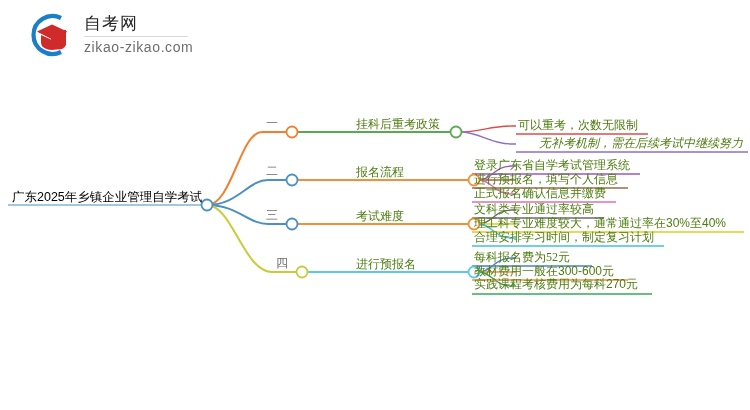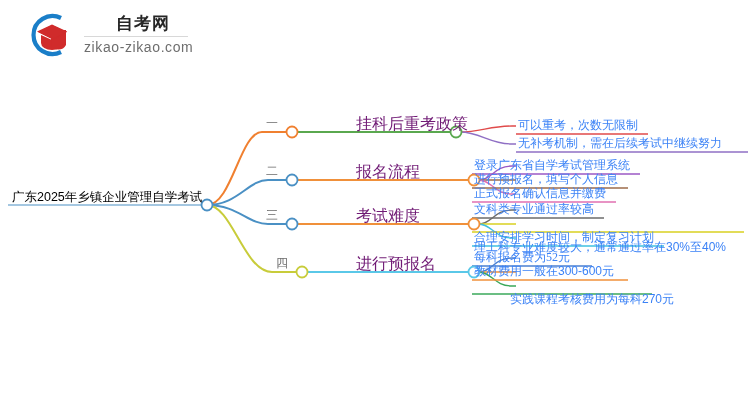--- a/index.html
+++ b/index.html
@@ -31,26 +31,25 @@
     height: 46px;
   }
   #logo-text-wrap {
     position: absolute;
     left: 56px;
     top: 6px;
     width: 104px;
   }
   #logo-title {
     font-size: 17px;
-    font-weight: bold;
+    font-weight: normal;
     color: #262626;
     letter-spacing: 1px;
     line-height: 20px;
     white-space: nowrap;
-    margin-left: 32px;
   }
   #logo-rule {
     height: 1px;
     background: #d8d8d8;
     margin: 2px 0 2px 0;
     width: 104px;
   }
   #logo-sub {
     font-size: 14px;
     color: #6e6e6e;
@@ -83,26 +82,26 @@
   }
   .root-label {
     font-size: 12.5px;
     color: #000000;
   }
   .num-label {
     font-size: 12px;
     color: #6b6b6b;
   }
   .branch-label {
-    font-size: 16px;
-    color: #701a75;
+    font-size: 12px;
+    color: #4d7c0f;
   }
   .leaf-label {
     font-size: 12px;
-    color: #3b82f6;
+    color: #4d7c0f;
     white-space: nowrap;
   }
 </style>
 </head>
 <body>
 
 <div id="logo">
   <div id="logo-mark">
     <svg viewBox="0 0 46 46" width="46" height="46">
       <path d="M33 6 A19 19 0 1 0 33 40" fill="none" stroke="#1a7ec8" stroke-width="4.2"></path>
@@ -179,33 +178,33 @@
     <circle cx="474" cy="224" r="5.5" fill="#ffffff" stroke="#f0903a" stroke-width="1.8"></circle>
     <circle cx="302" cy="272" r="5.5" fill="#ffffff" stroke="#c8cc3a" stroke-width="1.8"></circle>
     <circle cx="474" cy="272" r="5.5" fill="#ffffff" stroke="#5ac8e8" stroke-width="1.8"></circle>
   </svg>
 
   <div class="node-label root-label" style="left:12px; top:190px;">广东2025年乡镇企业管理自学考试</div>
 
   <div class="node-label num-label" style="left:266px; top:116px;">一</div>
   <div class="node-label branch-label" style="left:356px; top:117px;">挂科后重考政策</div>
   <div class="node-label leaf-label" style="left:518px; top:118px;">可以重考，次数无限制</div>
-  <div class="node-label leaf-label" style="left:518px; top:136px;">无补考机制，需在后续考试中继续努力</div>
+  <div class="node-label leaf-label" style="left:539px; top:136px;font-style:italic;">无补考机制，需在后续考试中继续努力</div>
 
   <div class="node-label num-label" style="left:266px; top:164px;">二</div>
   <div class="node-label branch-label" style="left:356px; top:165px;">报名流程</div>
   <div class="node-label leaf-label" style="left:474px; top:158px;">登录广东省自学考试管理系统</div>
   <div class="node-label leaf-label" style="left:474px; top:172px;">进行预报名，填写个人信息</div>
   <div class="node-label leaf-label" style="left:474px; top:186px;">正式报名确认信息并缴费</div>
 
   <div class="node-label num-label" style="left:266px; top:208px;">三</div>
   <div class="node-label branch-label" style="left:356px; top:209px;">考试难度</div>
   <div class="node-label leaf-label" style="left:474px; top:202px;">文科类专业通过率较高</div>
-  <div class="node-label leaf-label" style="left:474px; top:216px;margin-top:24px;">理工科专业难度较大，通常通过率在30%至40%</div>
+  <div class="node-label leaf-label" style="left:474px; top:216px;">理工科专业难度较大，通常通过率在30%至40%</div>
   <div class="node-label leaf-label" style="left:474px; top:230px;">合理安排学习时间，制定复习计划</div>
 
   <div class="node-label num-label" style="left:276px; top:256px;">四</div>
   <div class="node-label branch-label" style="left:356px; top:257px;">进行预报名</div>
   <div class="node-label leaf-label" style="left:474px; top:250px;font-family:Liberation Serif, serif;">每科报名费为52元</div>
   <div class="node-label leaf-label" style="left:474px; top:264px;">教材费用一般在300-600元</div>
-  <div class="node-label leaf-label" style="left:474px; top:292px;margin-left:36px;">实践课程考核费用为每科270元</div>
+  <div class="node-label leaf-label" style="left:474px; top:277px;">实践课程考核费用为每科270元</div>
 
 </div>
 
 </body></html>

